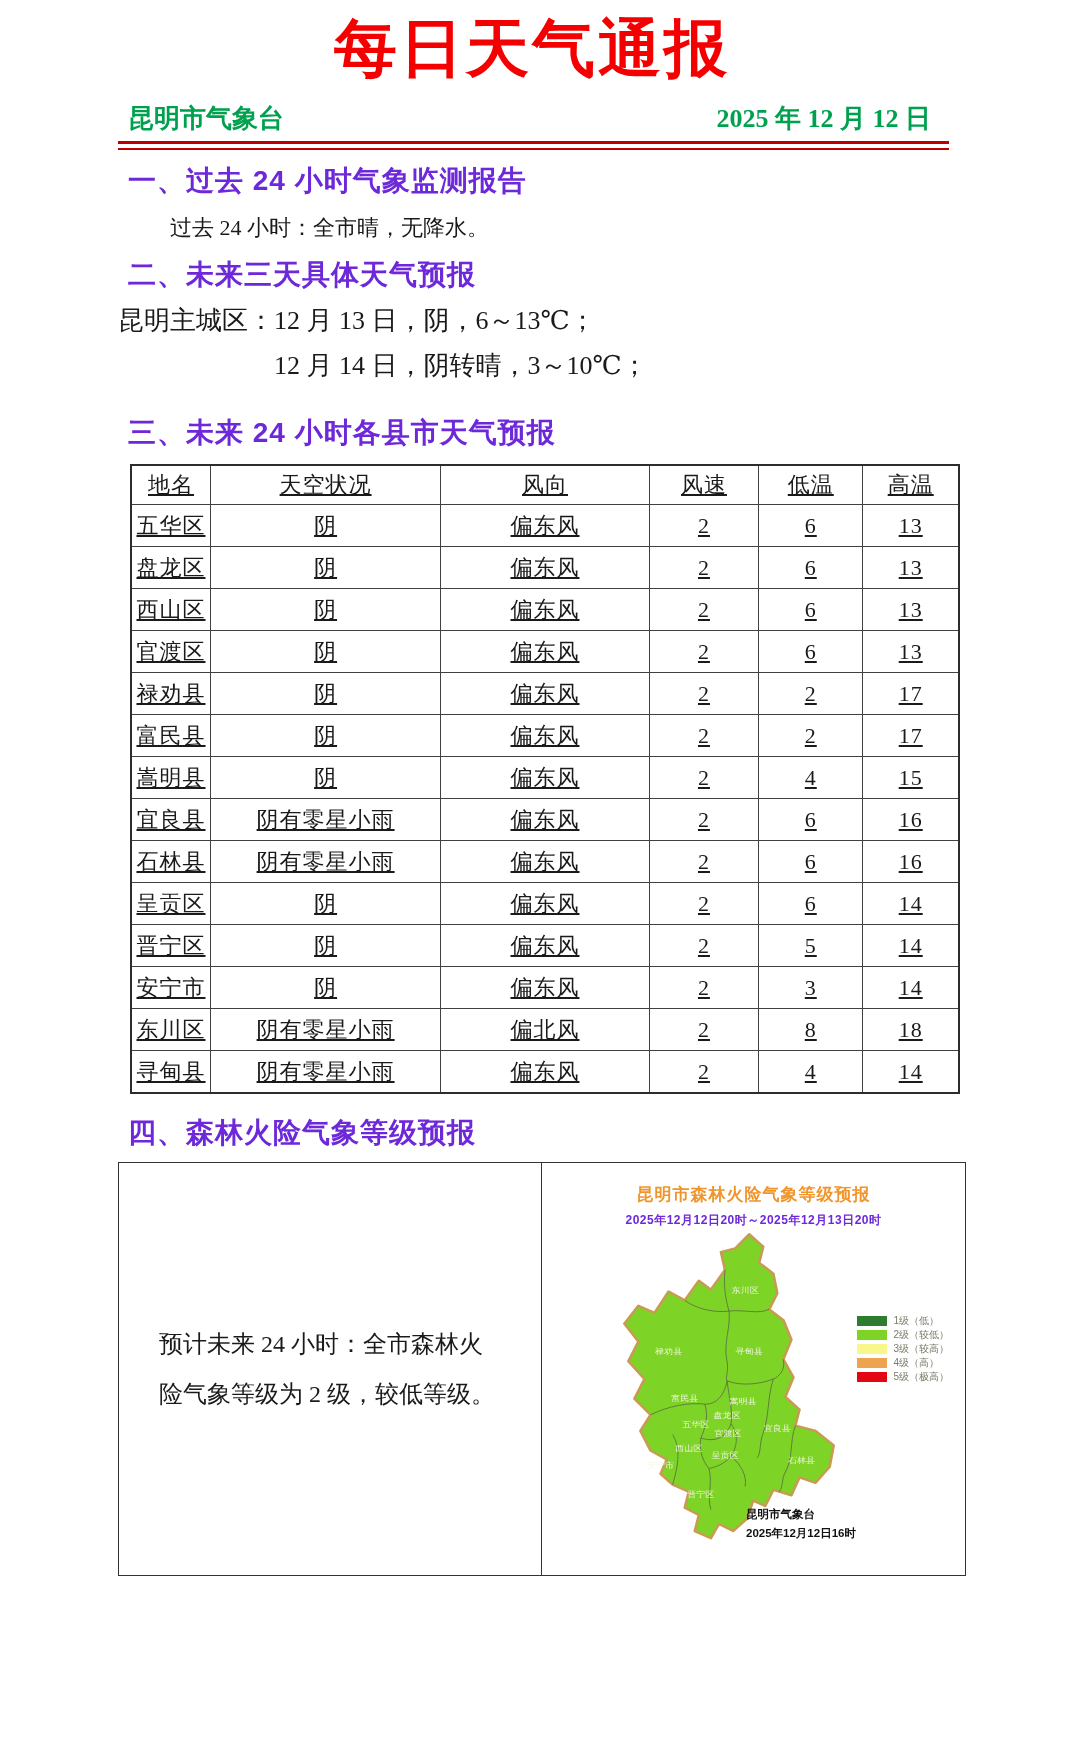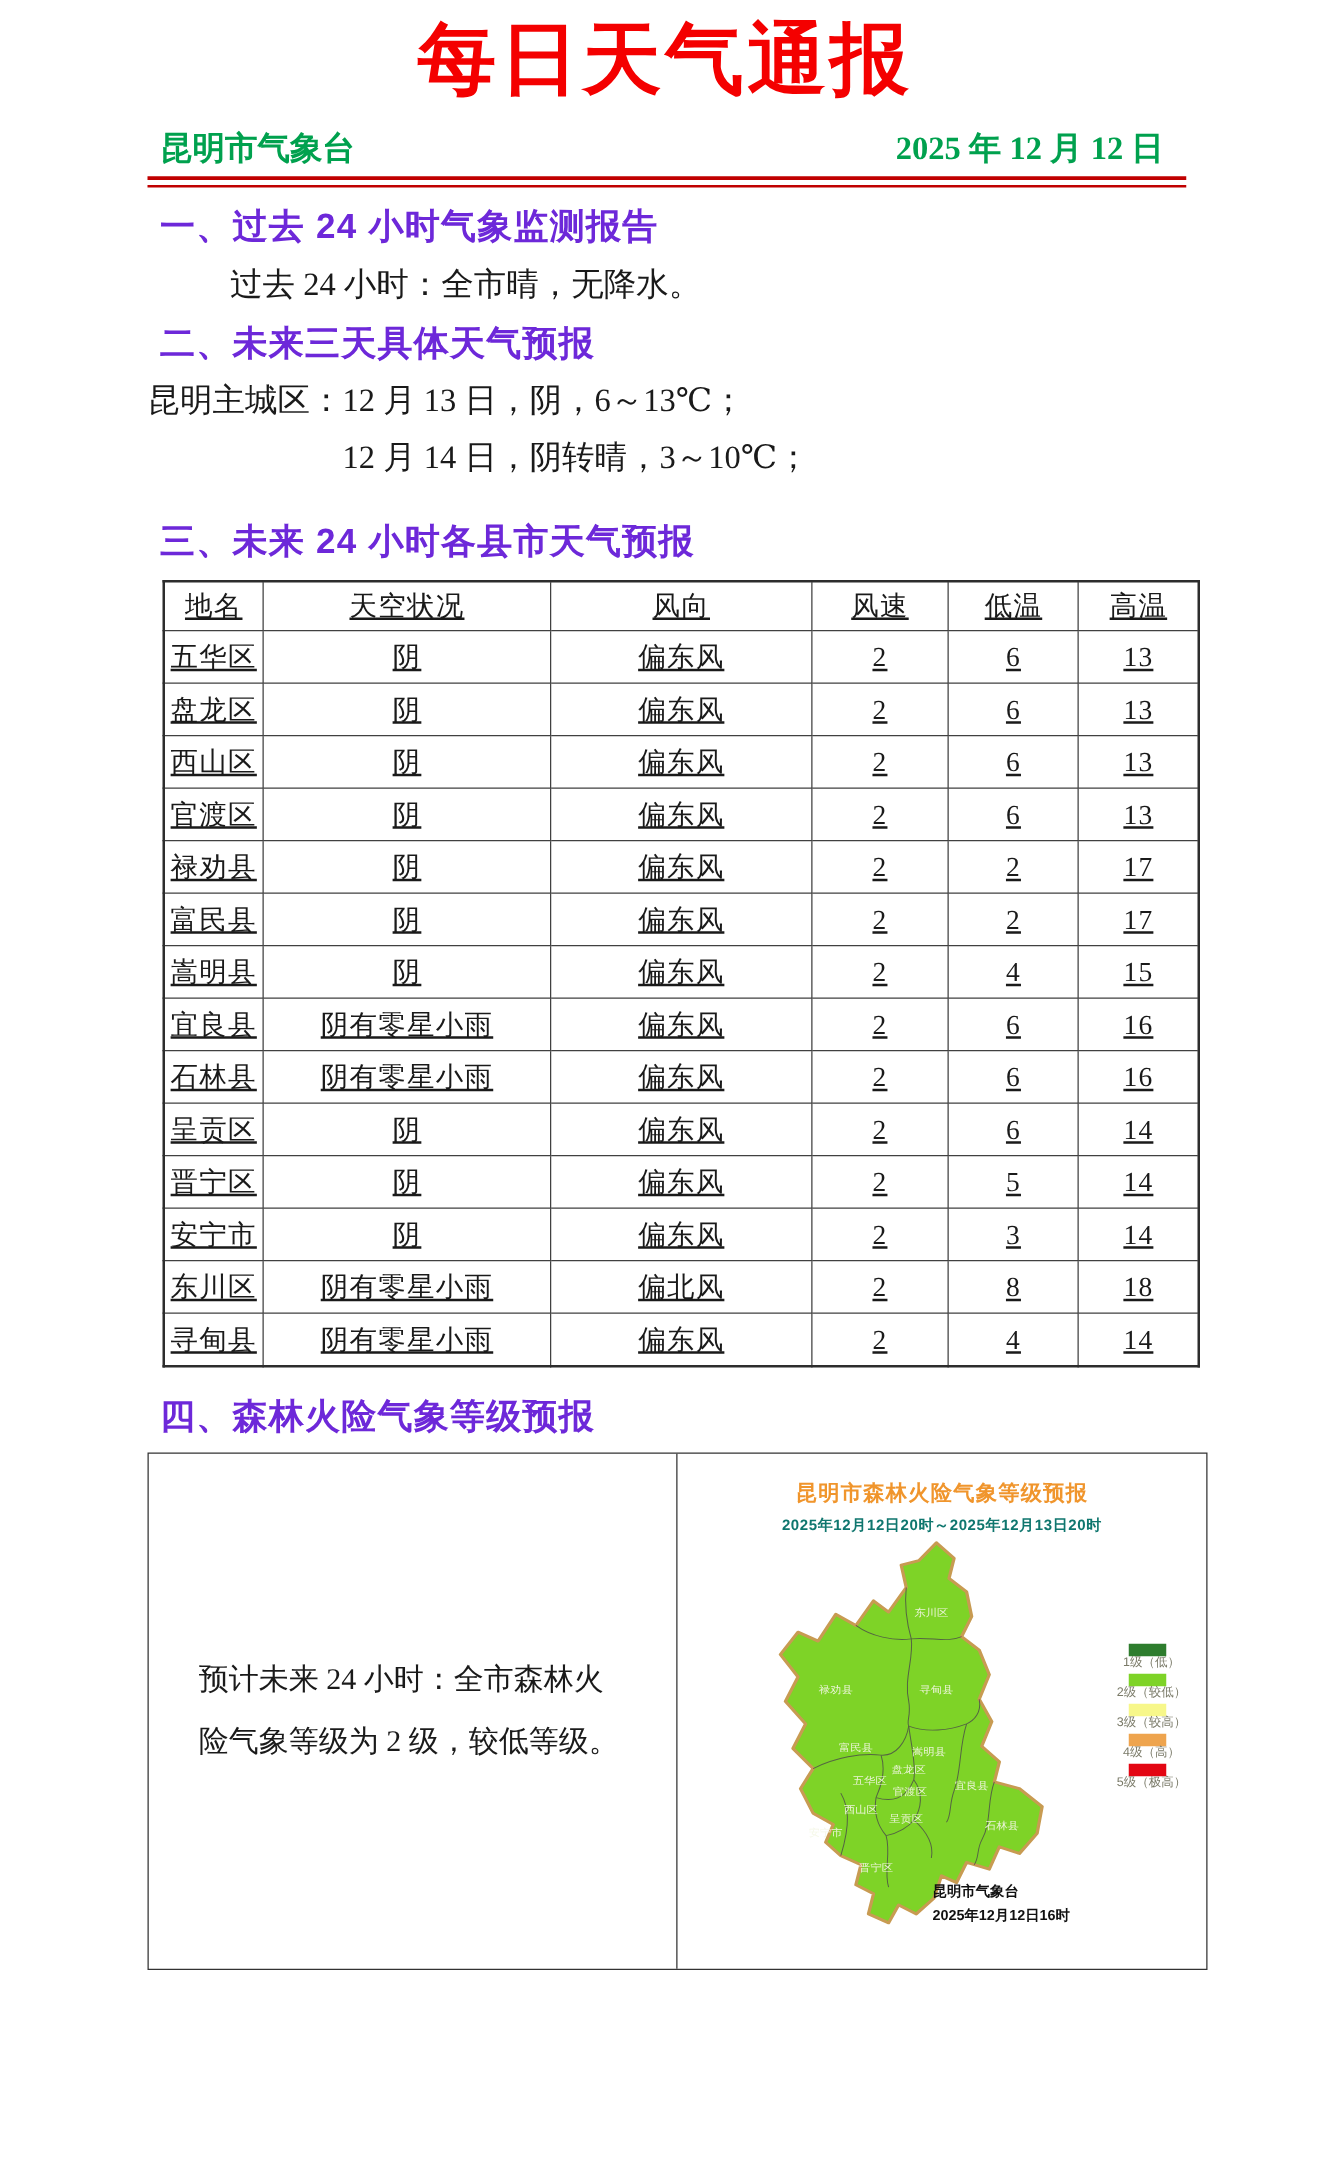--- a/index.html
+++ b/index.html
@@ -26,21 +26,21 @@
     border-top:3px solid #c00000;border-bottom:2px solid #c00000;
   }
   h2.sec{
     font-family:"Liberation Sans","DejaVu Sans",sans-serif;
     font-size:28px;line-height:38px;font-weight:700;color:#6d28d9;
     margin:12px 0 0 10px;letter-spacing:1px;
   }
   h2.sec2{margin-top:8px;}
   h2.sec3{margin-top:26px;}
   h2.sec4{margin-top:20px;}
-  p.body-para{font-size:26px;line-height:40px;margin:8px 0 0 14px;text-indent:52px;}
+  p.body-para{font-size:22px;line-height:40px;margin:8px 0 0 0;text-indent:52px;}
   p.body-para.p2{margin-top:2px;}
   .fc-lines{margin-top:4px;font-size:26px;}
   .fc-line{line-height:45px;}
   .fc-line.cont{padding-left:156px;}
   table.county{
     margin:12px 0 0 12px;border-collapse:collapse;width:830px;
     font-size:22px;table-layout:fixed;text-decoration:underline;
   }
   table.county th,table.county td{
     border:1px solid #404040;text-align:center;vertical-align:middle;
@@ -60,25 +60,25 @@
   }
   .fire-map-cell{flex:1;position:relative;box-sizing:border-box;}
   .map-title{
     text-align:center;margin-top:20px;
     font-family:"Liberation Sans","DejaVu Sans",sans-serif;
     font-size:17px;font-weight:700;color:#f0952c;letter-spacing:1px;
   }
   .map-subtitle{
     text-align:center;margin-top:6px;
     font-family:"Liberation Sans","DejaVu Sans",sans-serif;
-    font-size:12px;font-weight:600;color:#0f766e;letter-spacing:.5px;
+    font-size:12px;font-weight:600;color:#6d28d9;letter-spacing:.5px;
   }
   svg.fire-map{position:absolute;left:34px;top:64px;}
   .legend{position:absolute;right:16px;top:152px;}
-  .legend-row{display:flex;align-items:center;margin-bottom:3px;flex-direction:column;}
+  .legend-row{display:flex;align-items:center;margin-bottom:3px;}
   .legend-swatch{width:30px;height:10px;margin-right:6px;flex:0 0 auto;}
   .legend-label{
     font-family:"Liberation Sans","DejaVu Sans",sans-serif;
     font-size:10px;color:#7a7a68;line-height:11px;white-space:nowrap;
   }
   .map-footer{
     position:absolute;left:204px;bottom:32px;
     font-family:"Liberation Sans","DejaVu Sans",sans-serif;
     font-size:11.5px;font-weight:700;color:#111;line-height:19px;
   }

